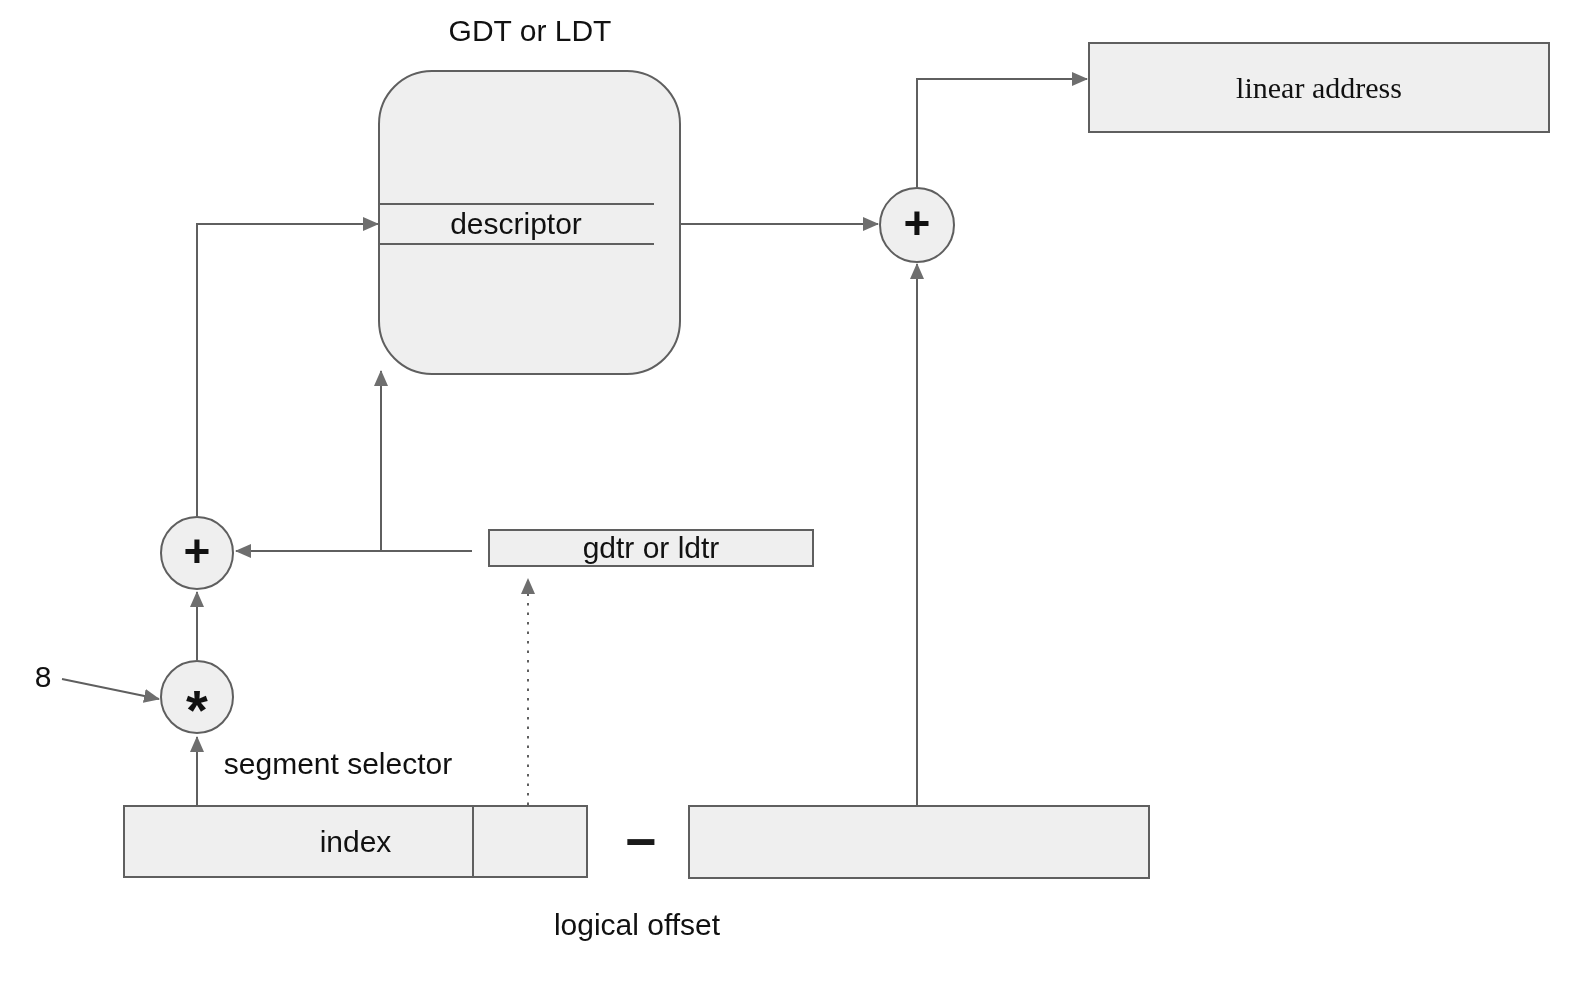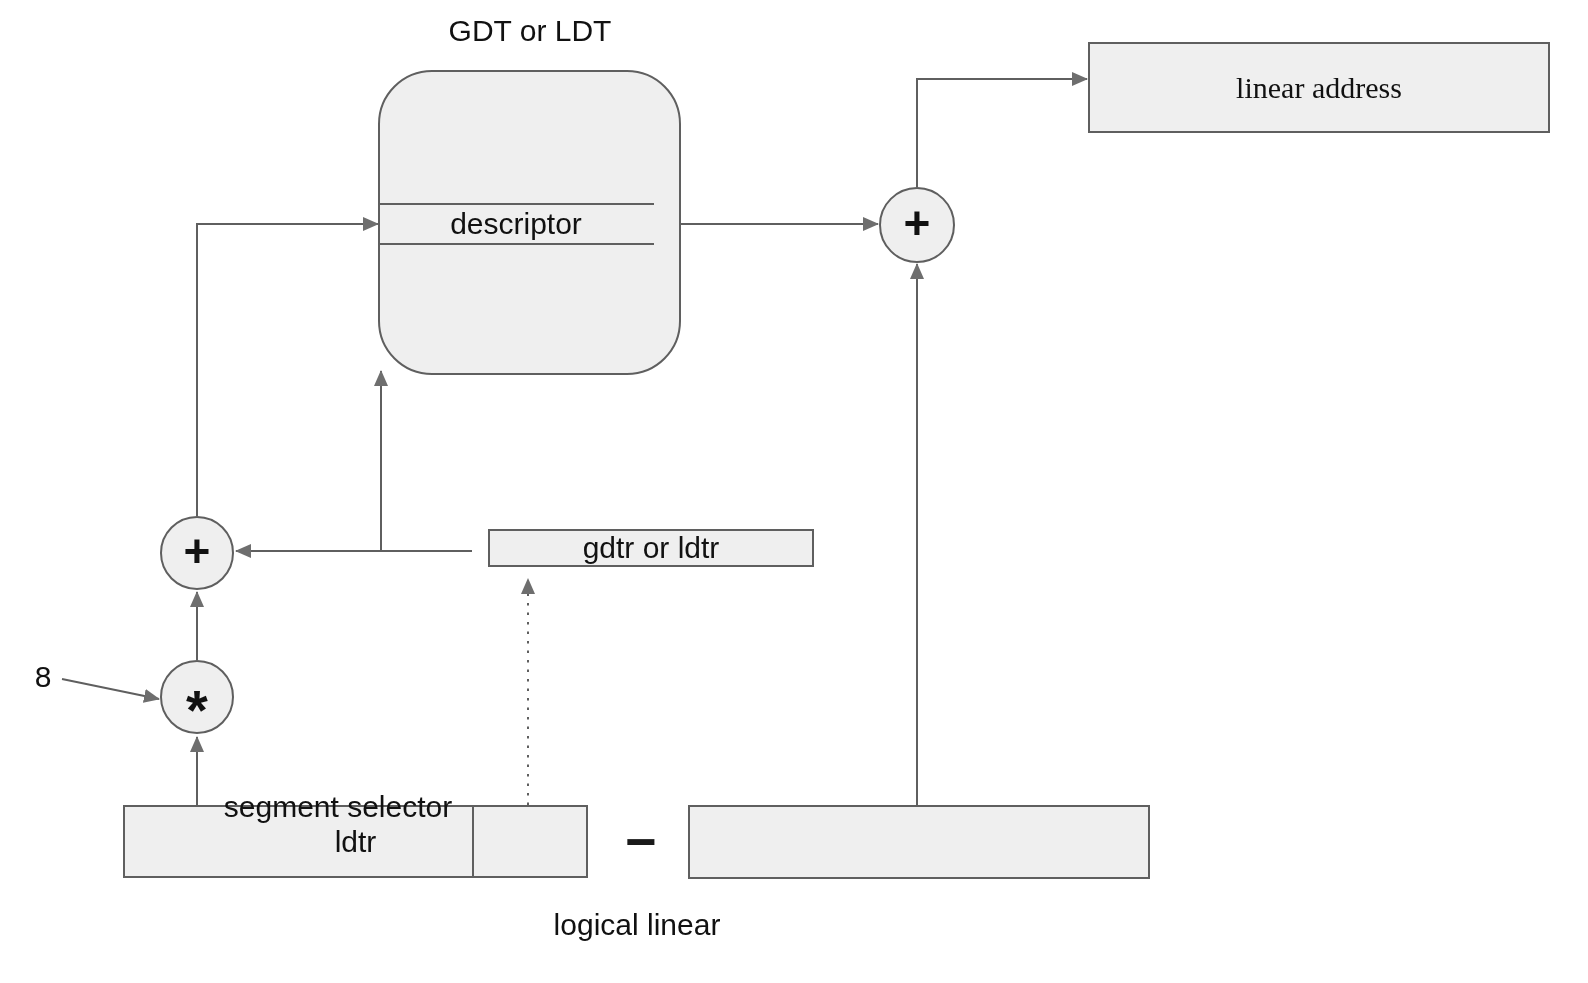--- a/index.html
+++ b/index.html
@@ -84,21 +84,21 @@
   </div>
 
   <div class="shape" style="left:472px;top:529px;width:326px;height:38px;margin-left:16px;">
     <div class="boxlabelwrap">
       <span class="boxtext">gdtr or ldtr</span>
     </div>
   </div>
 
   <div class="shape" style="left:123px;top:805px;width:465px;height:73px;">
     <div class="boxlabelwrap">
-      <span class="boxtext">ldtr</span>
+      <span class="boxtext">index</span>
     </div>
   </div>
   <div class="divider" style="left:472px;top:805px;height:73px;"></div>
 
   <div class="sep" style="left:611px;top:811px;width:60px;height:60px;">−</div>
 
   <div class="shape" style="left:688px;top:805px;width:462px;height:74px;">
     <div class="boxlabelwrap">
       <span class="boxtext"></span>
     </div>
@@ -108,16 +108,16 @@
     <span class="op-plus">+</span>
   </div>
   <div class="circle" style="left:160px;top:516px;width:74px;height:74px;">
     <span class="op-plus">+</span>
   </div>
   <div class="circle" style="left:160px;top:660px;width:74px;height:74px;">
     <span class="op-star">*</span>
   </div>
 
   <div class="lbl center" style="left:13px;top:660px;width:60px;height:34px;">8</div>
-  <div class="lbl center" style="left:188px;top:747px;width:300px;height:34px;margin-top:43px;">segment selector</div>
-  <div class="lbl center" style="left:487px;top:908px;width:300px;height:34px;">logical linear</div>
+  <div class="lbl center" style="left:188px;top:747px;width:300px;height:34px;">segment selector</div>
+  <div class="lbl center" style="left:487px;top:908px;width:300px;height:34px;">logical offset</div>
 
 </div>
 
 </body></html>

